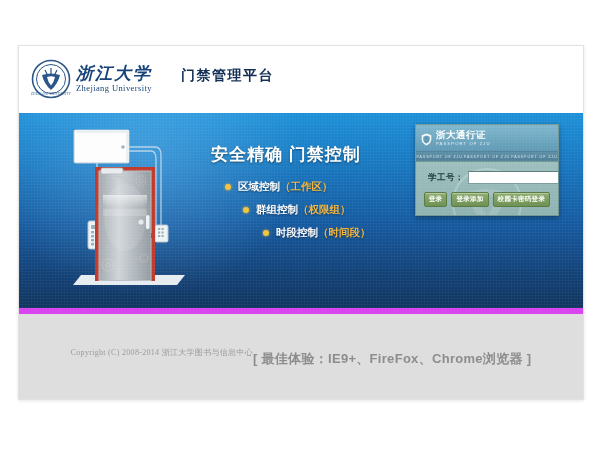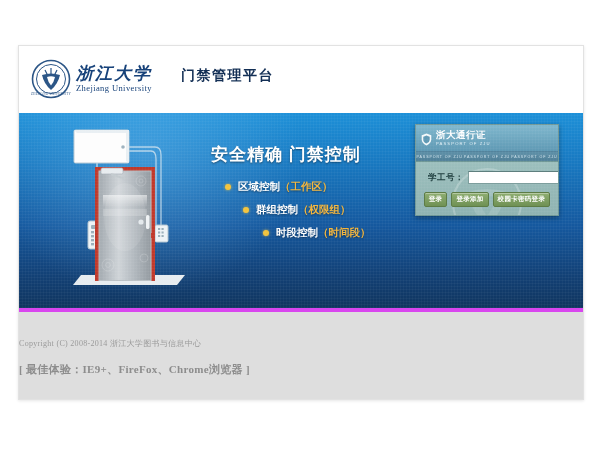--- a/index.html
+++ b/index.html
@@ -128,30 +128,30 @@
     border:1px solid #5d7c45;border-radius:2px;
     color:#ffffff;font-size:6.5px;font-weight:bold;
     padding:3px 4px;white-space:nowrap;letter-spacing:.3px;
     box-shadow:inset 0 1px 0 rgba(255,255,255,.35);
     cursor:pointer;line-height:1;
   }
 
   
   .footer{
     height:90px;background:#dedede;
-    border-top:4px solid #d946ef;
-    display:flex;flex-direction:column;justify-content:center;
+    border-top:6px solid #d946ef;
+    display:flex;flex-direction:row;align-items:center;justify-content:center;
   }
   .fline1{
     font-family:"Liberation Serif","DejaVu Serif",serif;
     font-size:8px;color:#9a9a9a;letter-spacing:.3px;margin-bottom:13px;
   }
   .fline2{
-    font-family:Liberation Serif, serif;
-    font-size:11px;color:#8d8d8d;font-weight:bold;letter-spacing:.3px;
+    font-family:Liberation Sans, sans-serif;
+    font-size:13px;color:#8d8d8d;font-weight:bold;letter-spacing:.3px;
   }
 </style>
 </head>
 <body>
 
 <div class="stage">
   <div class="card">
 
     <div class="header">
       <div class="logo-wrap">

